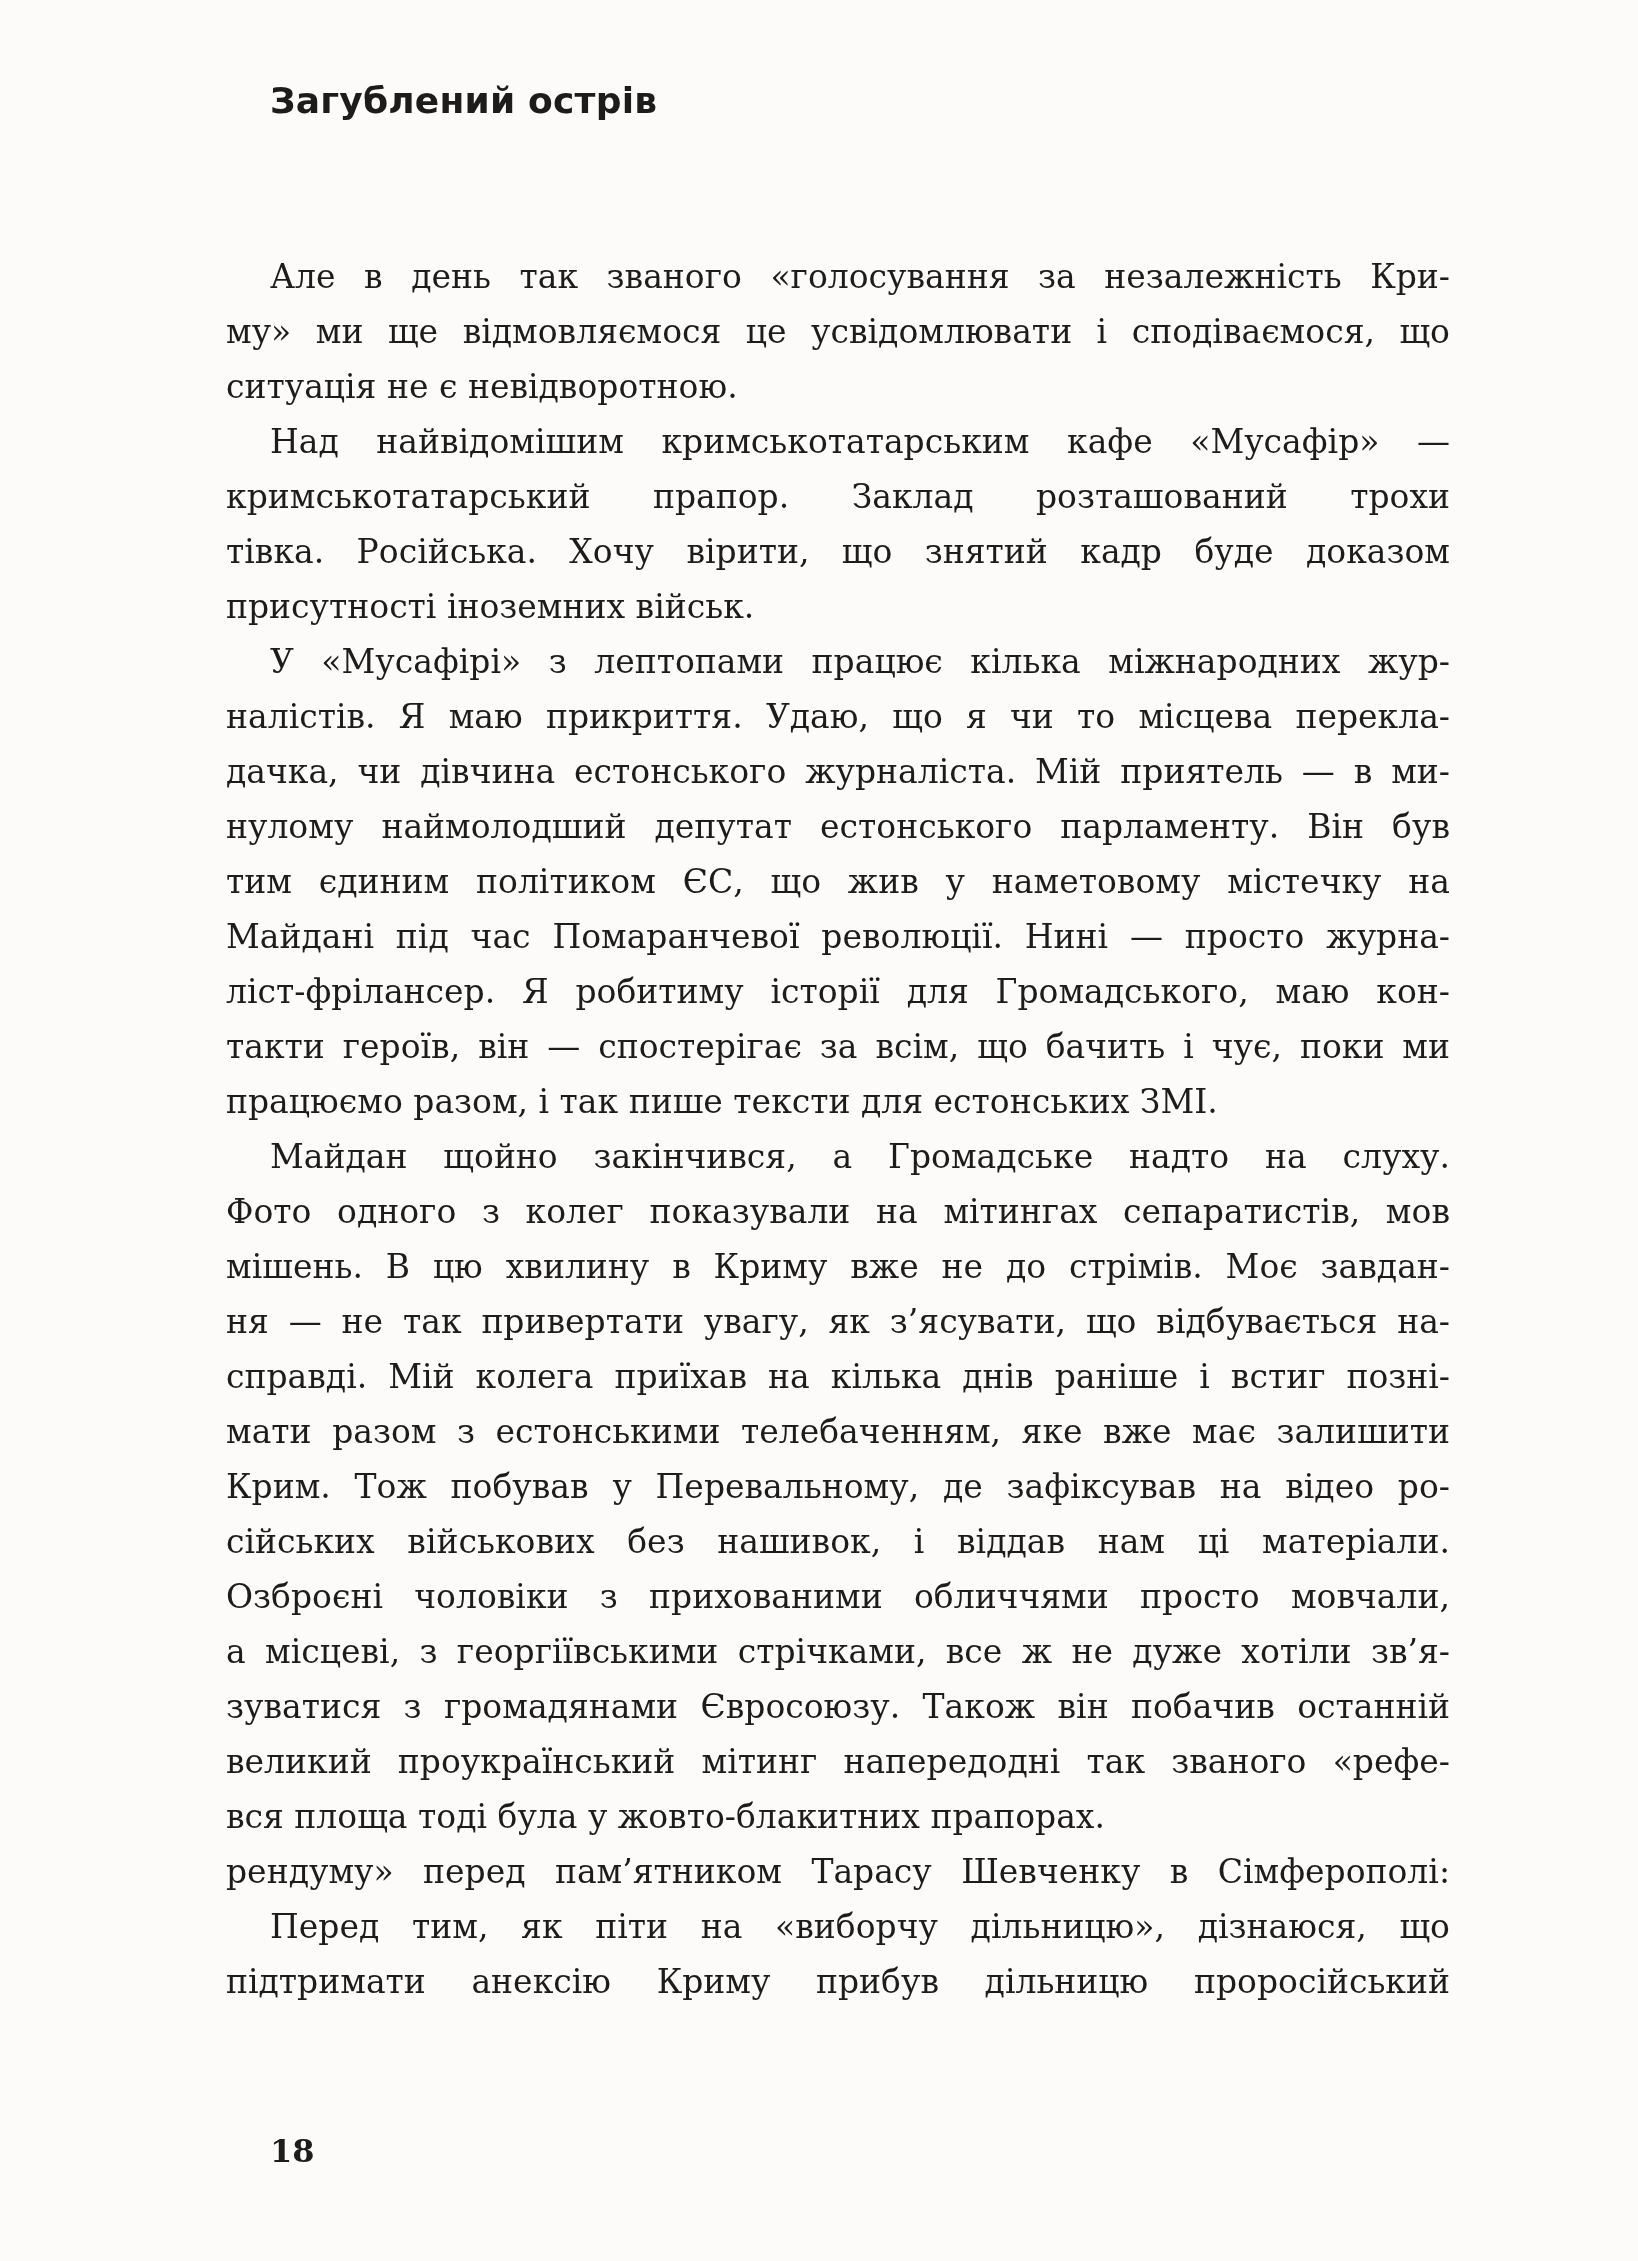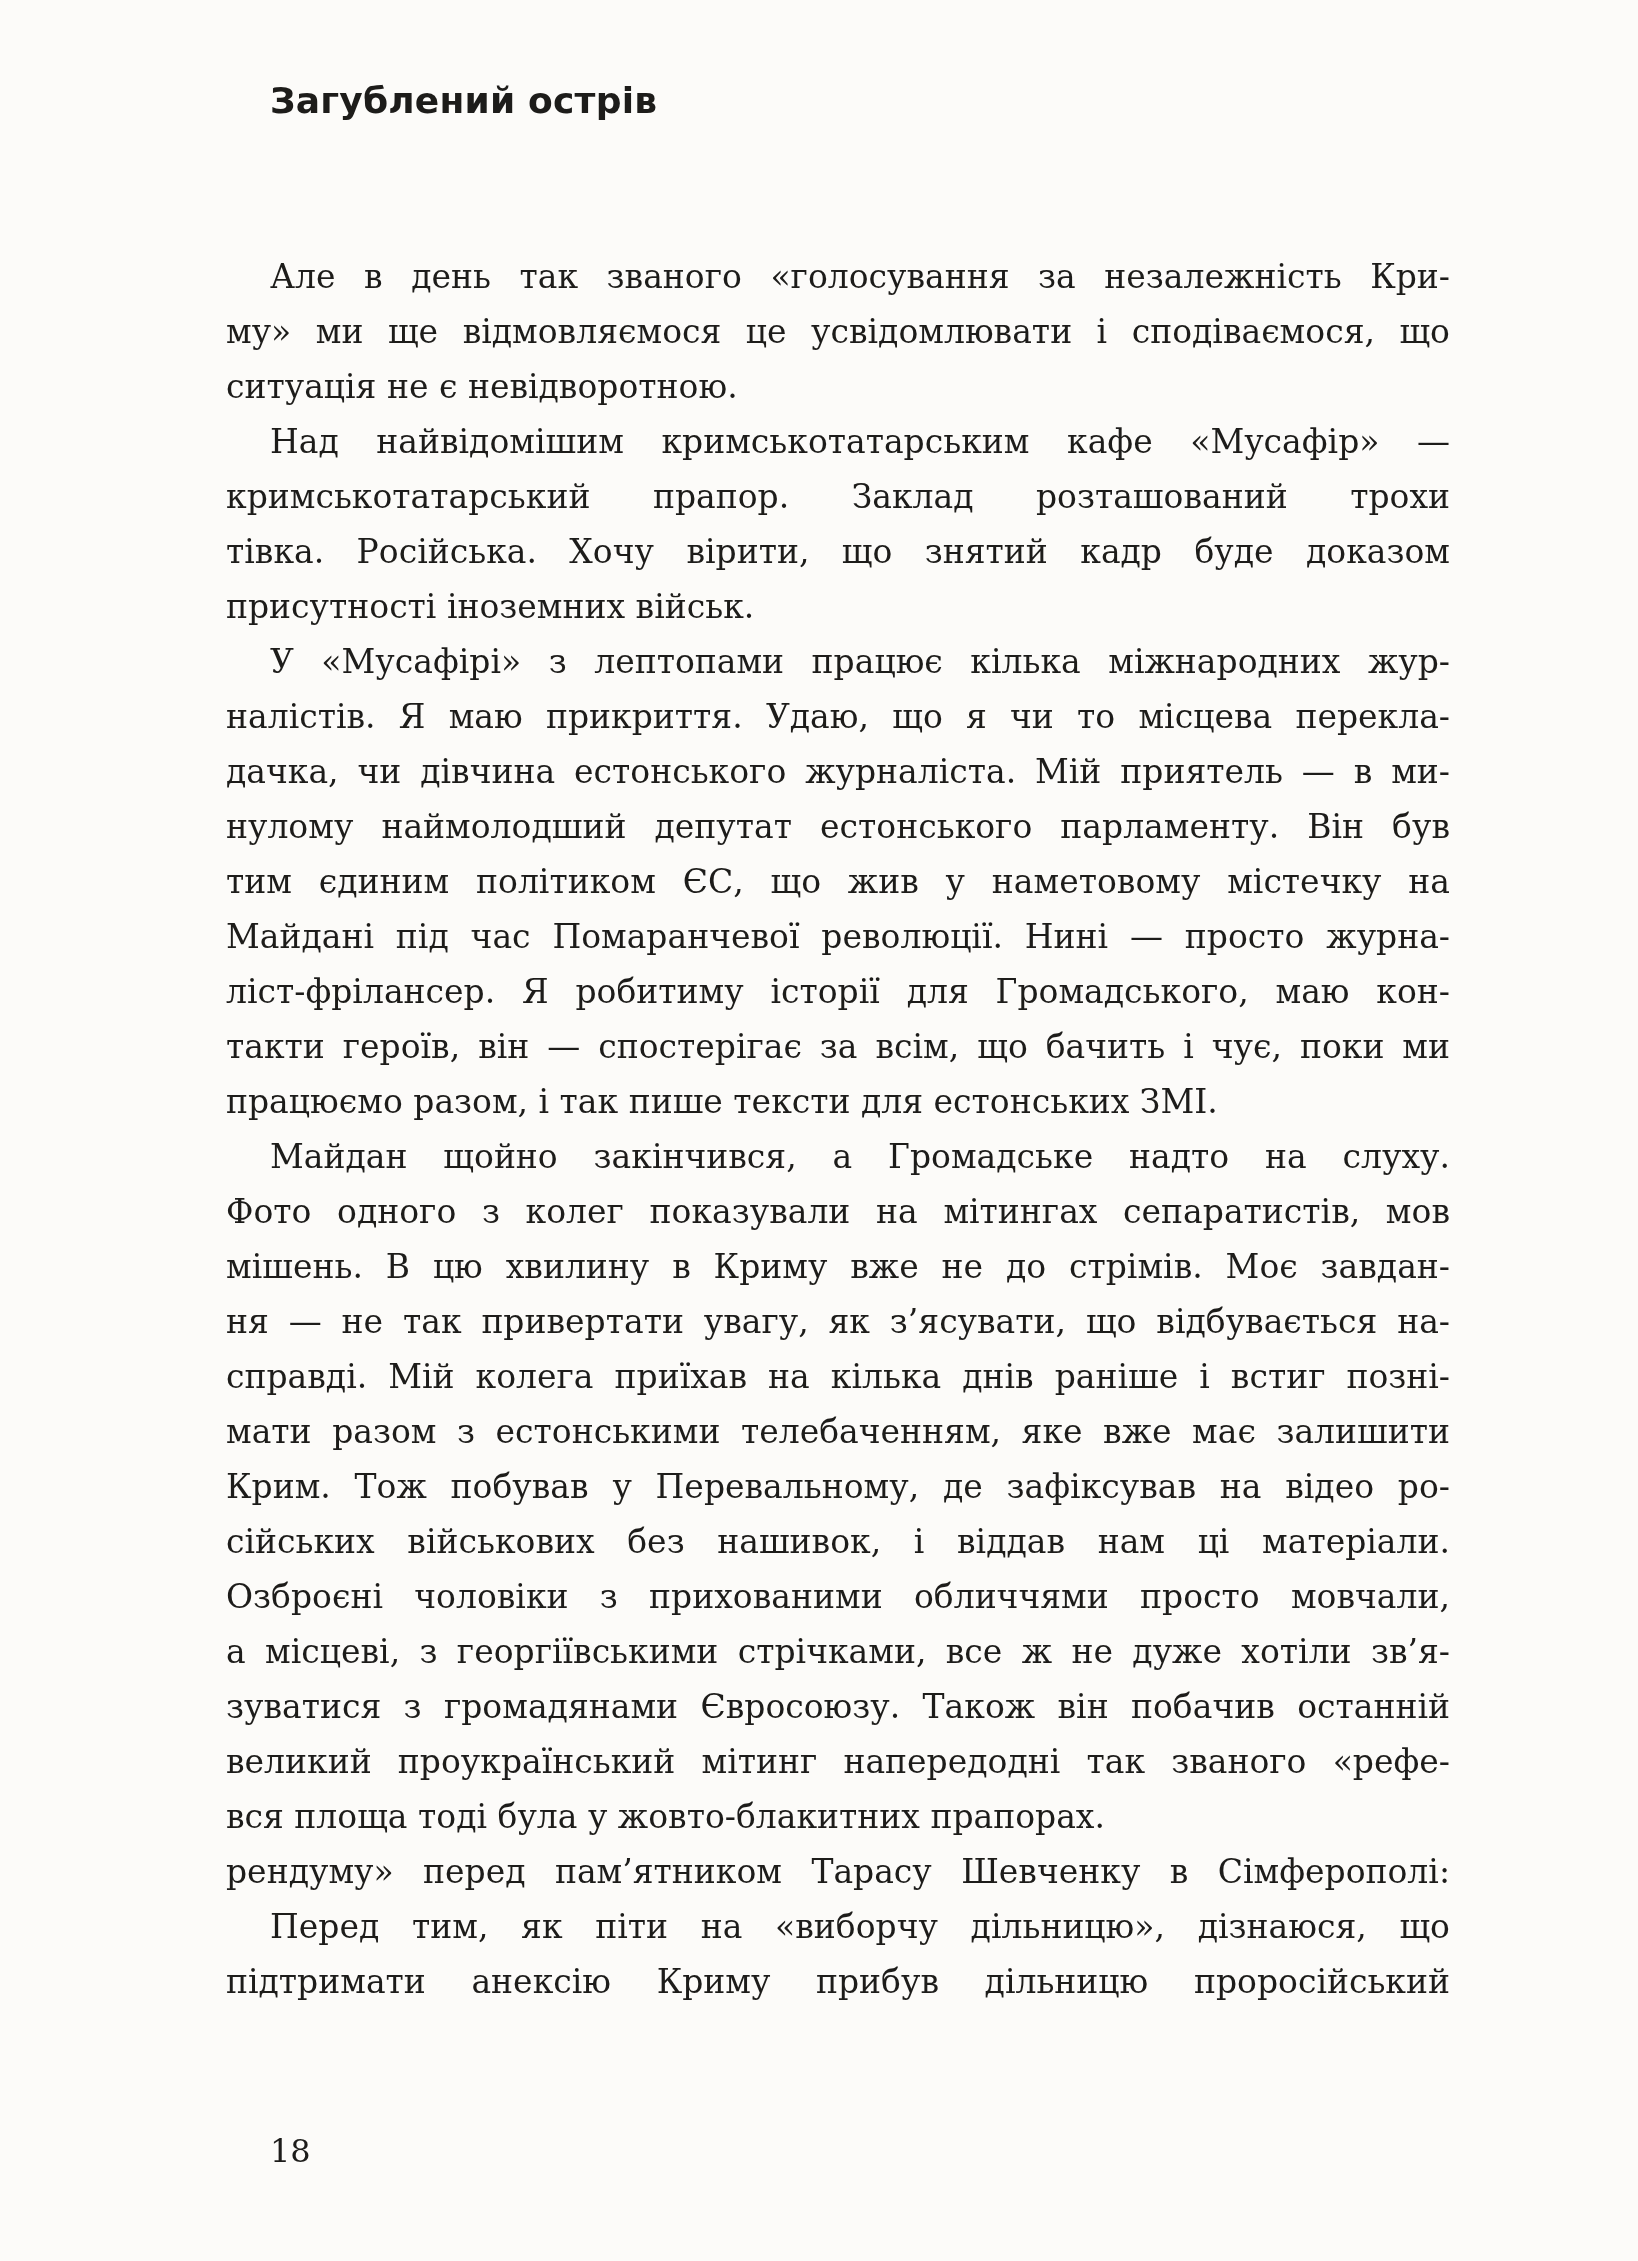--- a/index.html
+++ b/index.html
@@ -55,21 +55,21 @@
   }
   .line.last {
     text-align: left;
     text-align-last: left;
   }
   #page-number {
     position: absolute;
     left: 270px;
     top: 2132px;
     font-family: "DejaVu Serif", serif;
-    font-weight: 400;
+    font-weight: 700;
     font-size: 32px;
     color: var(--ink);
   }
 </style>
 </head>
 <body>
 
 <div id="book-page">
   <header id="running-header">Загублений острів</header>
 

